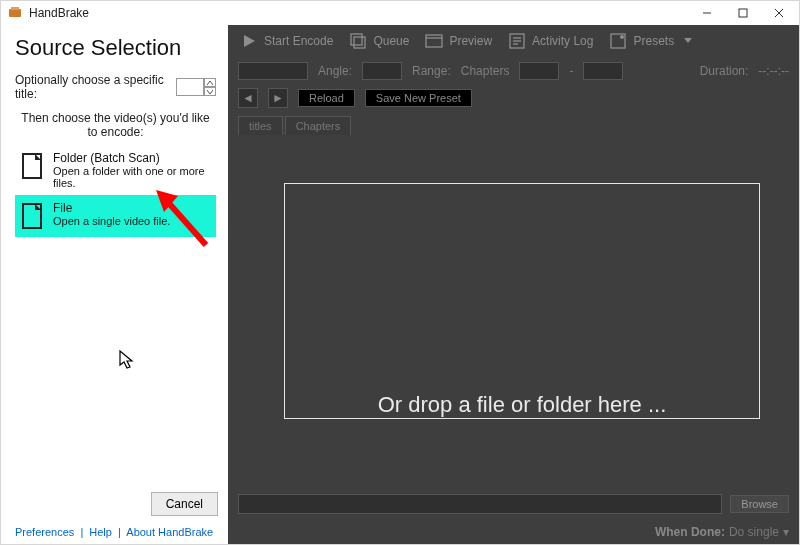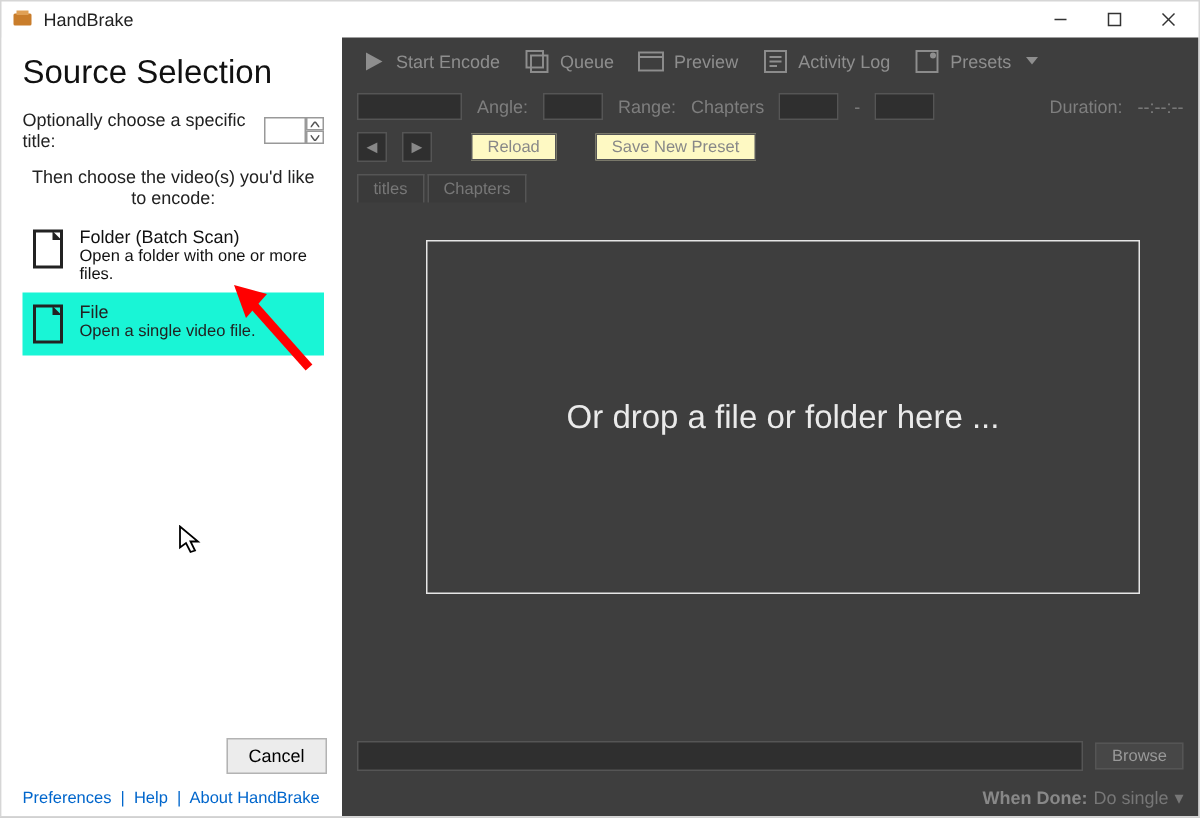--- a/index.html
+++ b/index.html
@@ -21,26 +21,26 @@
   .dim-icon-stroke { stroke:#8e8e8e; stroke-width:1.3; fill:none; }
   .presets-caret { width:0; height:0; border-left:4px solid transparent; border-right:4px solid transparent; border-top:5px solid #8e8e8e; display:inline-block; margin-left:4px; }
   .row1, .row2 { display:flex; align-items:center; gap:10px; padding:4px 10px; color:#777; }
   .row1 .sel, .row2 .sel { background:#2f2f2f; border:1px solid #555; height:18px; }
   .label { color:#7e7e7e; }
   .row1 .sel.title-sel { width:70px; }
   .row1 .sel.angle-sel { width:40px; }
   .row1 .sel.ch1 { width:40px; }
   .row1 .sel.ch2 { width:40px; }
   .dim-input { background:#2f2f2f; border:1px solid #555; height:18px; color:#aaa; }
-  .grey-btn { background:#fef9c3; border:1px solid #555; color:#888; padding:2px 10px; font-size:11px;margin-left:16px; }
+  .grey-btn { background:#000000; border:1px solid #555; color:#888; padding:2px 10px; font-size:11px; }
   .nav-btn { width:20px; height:20px; border:1px solid #555; background:#2f2f2f; color:#888; display:flex; align-items:center; justify-content:center; }
   .tabs { display:flex; gap:2px; padding:4px 10px 0 10px; }
   .tabs .tab { padding:3px 10px; border:1px solid #555; border-bottom:none; background:#3a3a3a; color:#777; font-size:11px; }
   
-  .dropzone { position:absolute; left:56px; top:135px; width:476px; height:236px; border:1.5px solid #e6e6e6; display:flex; align-items:center; justify-content:center; }
+  .dropzone { position:absolute; left:56px; top:158px; width:476px; height:236px; border:1.5px solid #e6e6e6; display:flex; align-items:flex-end; justify-content:center; }
   .dropzone span { color:#eaeaea; font-size:22px; font-weight:300; }
   
   .bottom-dim { position:absolute; left:0; right:0; bottom:26px; height:28px; display:flex; align-items:center; padding:0 10px; }
   .bottom-dim .save-input { flex:1; height:20px; margin-right:8px; }
   .bottom-dim .browse-btn { background:#474747; border:1px solid #555; color:#999; padding:2px 10px; font-size:11px; }
   .status-dim { position:absolute; left:0; right:0; bottom:0; height:24px; display:flex; align-items:center; justify-content:flex-end; padding:0 10px; color:#777; gap:4px; }
   .status-dim .bold { font-weight:600; color:#888; }
   
   .source-panel { position:absolute; top:24px; left:0; width:227px; bottom:0; background:#fff; padding:10px 12px 4px 14px; }
   .source-panel h1 { font-size:22px; font-weight:400; margin:0 0 12px 0; color:#111; }

